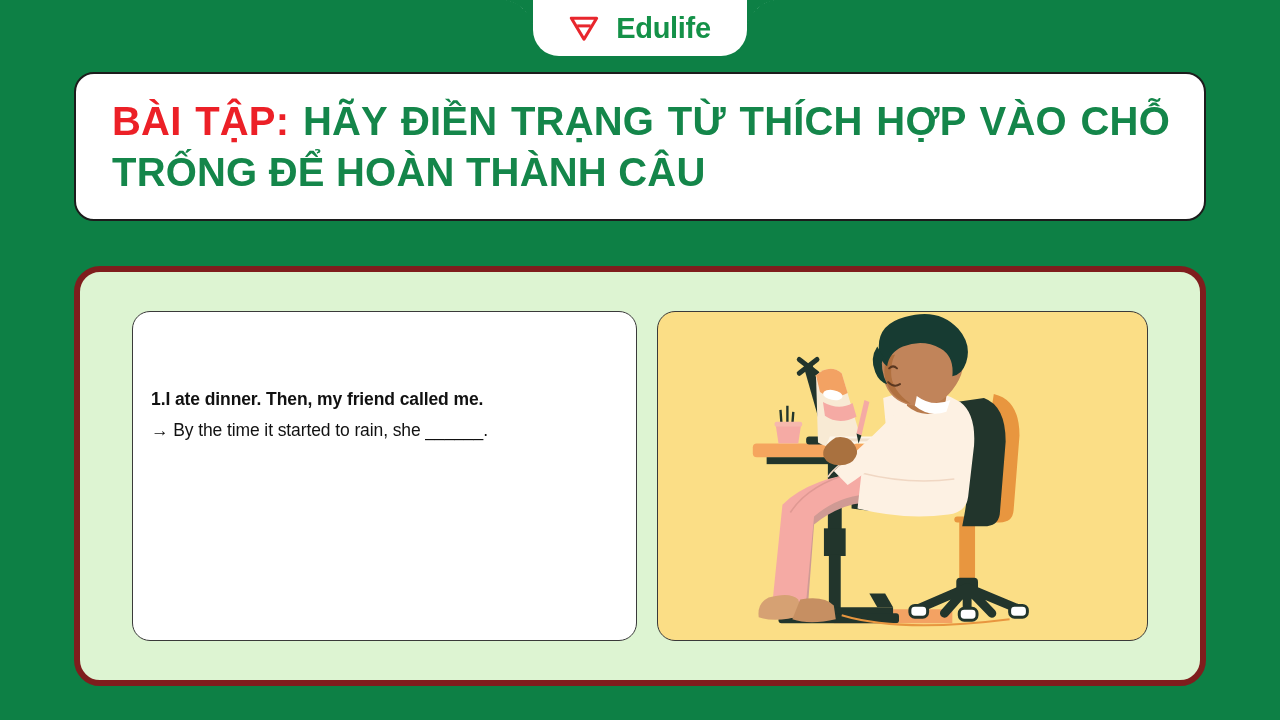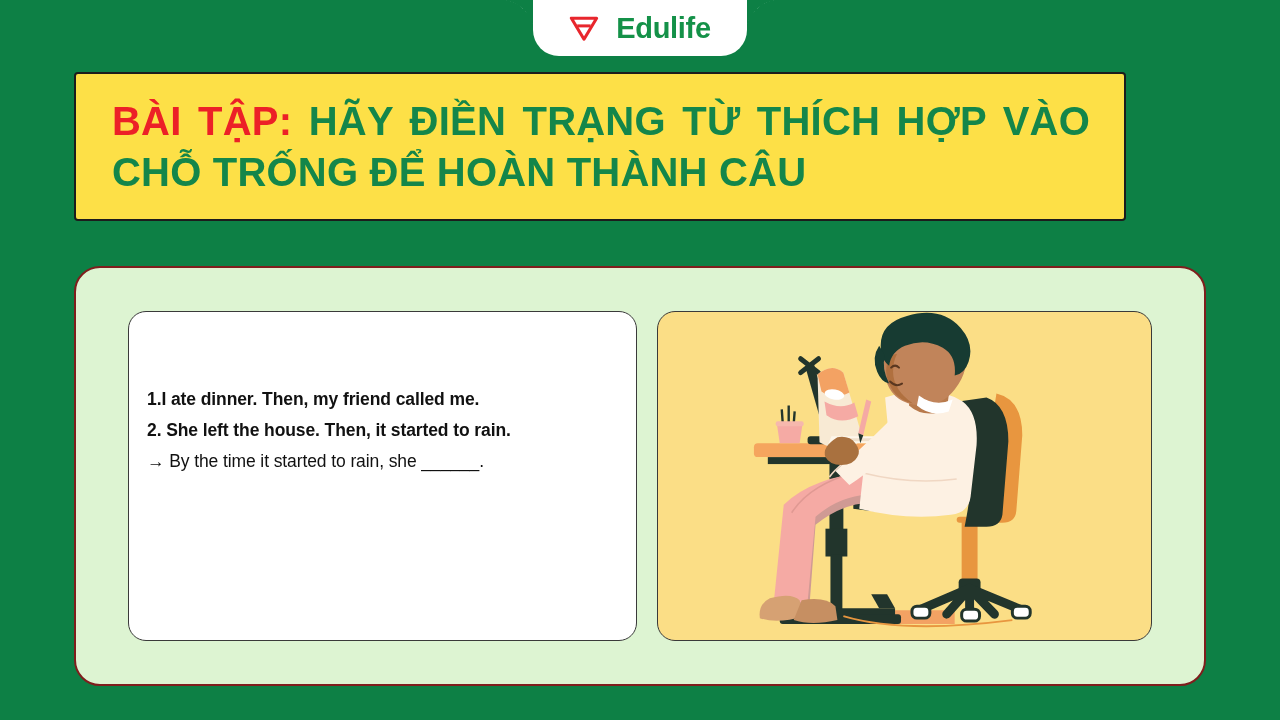--- a/index.html
+++ b/index.html
@@ -63,25 +63,25 @@
     font-weight: 700;
     color: #149148;
     letter-spacing: -0.3px;
   }
 
   
   .title-card {
     position: absolute;
     left: 74px;
     top: 72px;
-    width: 1052px;
+    width: 1132px;
     height: 149px;
-    background: #fde047;
+    background: #ffffff;
     border: 2.5px solid #1c1c1c;
-    border-radius: 4px;
+    border-radius: 20px;
     padding: 22px 34px 0 36px;
     z-index: 3;
   }
   .title-text {
     font-size: 40px;
     font-weight: 700;
     line-height: 1.28;
     color: #14864a;
     text-align: justify;
     text-align-last: left;
@@ -90,21 +90,21 @@
   .title-text .hl { color: #ec2027; }
 
   
   .body-panel {
     position: absolute;
     left: 74px;
     top: 266px;
     width: 1132px;
     height: 420px;
     background: #ddf4d2;
-    border: 2px solid #7f1d1d;
+    border: 6px solid #7f1d1d;
     border-radius: 26px;
     display: flex;
     align-items: center;
     padding: 0 52px;
     gap: 20px;
     z-index: 2;
   }
 
   
   .exercise-card {
@@ -153,21 +153,20 @@
     <span class="hl">BÀI TẬP:</span><span> HÃY ĐIỀN TRẠNG TỪ THÍCH HỢP VÀO CHỖ TRỐNG ĐỂ HOÀN THÀNH CÂU</span>
   </div>
 </div>
 
 <div class="body-panel">
 
   <div class="exercise-card">
 
     <div class="ex-line q"><span class="num">1.</span><span>I ate dinner. Then, my friend called me.</span></div>
 
-    <div class="ex-line q"><span class="num">2. </span><span>She left the house. Then, it started to rain.</span></div>
     <div class="ex-line">→  By the time it started to rain, she ______.</div>
 
 
   </div>
 
   <div class="illus-card">
     <svg viewBox="0 0 495 330">
 
       <path d="M178 300 h120 v14 h-120 z" fill="#f3a263"></path>
 

